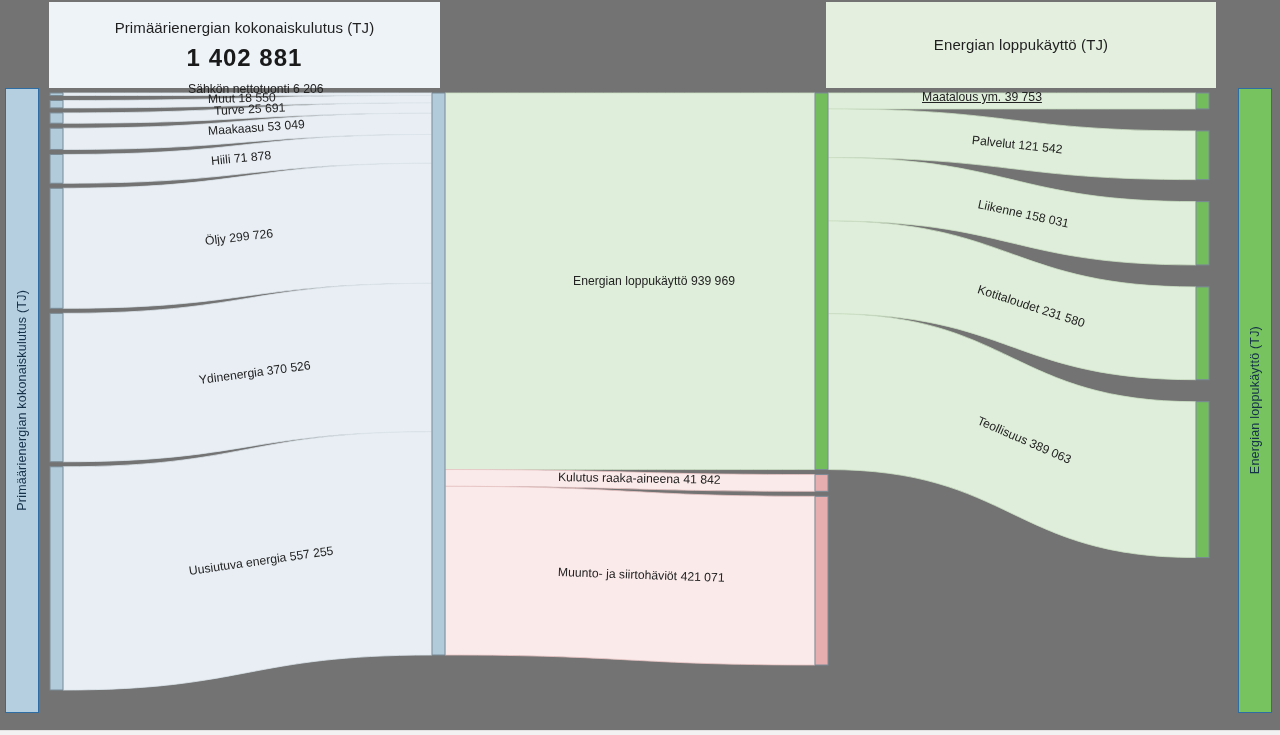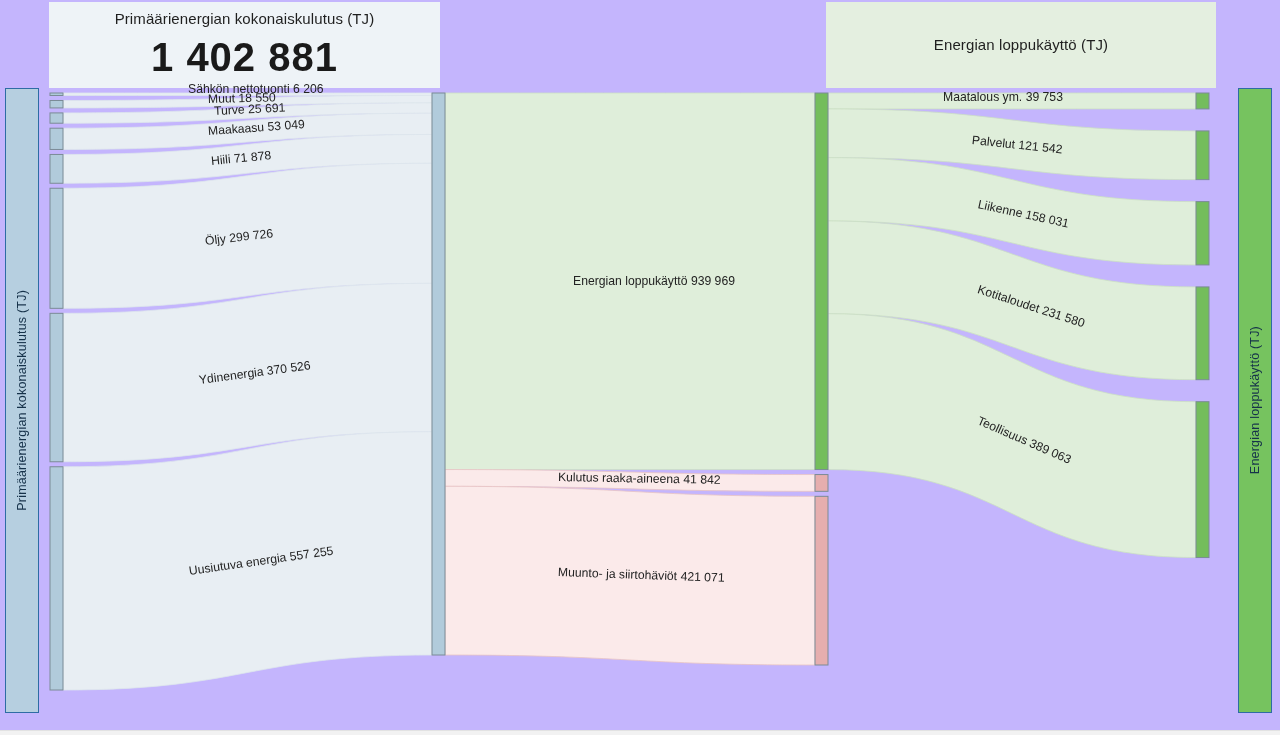--- a/index.html
+++ b/index.html
@@ -4,40 +4,40 @@
 <title>Energian kokonaiskulutus – Sankey</title>
 <style>
   html,body{margin:0;padding:0;}
   body{
     width:1280px;height:735px;
     background:#ffffff;
     font-family:"Liberation Sans","DejaVu Sans",sans-serif;
     overflow:hidden;
     position:relative;
   }
-  #stage{position:relative;width:1280px;height:735px;background:#c4b5fd;}
+  #stage{position:relative;width:1280px;height:735px;background:#737373;}
 
   
   .frame-bottom{
     position:absolute;left:0;right:0;bottom:0;height:4px;
     background:#f2f2f2;border-top:1px solid #e2e2e2;
   }
 
   
   .kpi-card{
     position:absolute;
     display:flex;flex-direction:column;align-items:center;justify-content:center;
     box-sizing:border-box;
   }
   .kpi-title{
     font-size:15px;color:#1f1f1f;letter-spacing:.1px;line-height:1.2;
     margin:0;padding:0;white-space:nowrap;
   }
   .kpi-value{
-    font-size:40px;font-weight:700;color:#1a1a1a;letter-spacing:1px;
+    font-size:24px;font-weight:700;color:#1a1a1a;letter-spacing:1px;
     margin-top:7px;white-space:nowrap;
   }
   #kpi-primary{left:49px;top:2px;width:391px;height:86px;background:#eef3f7;}
   #kpi-final{left:826px;top:2px;width:390px;height:86px;background:#e4efe0;}
 
   
   .axis-bar{
     position:absolute;box-sizing:border-box;
     border:1.5px solid #2e6ca4;
     display:flex;align-items:center;justify-content:center;
@@ -126,21 +126,21 @@
       <div class="flow-label" style="left: 207.742px; top: 98.7243px; transform: translateY(-50%) rotate(-1.36deg);">Muut 18 550</div>
       <div class="flow-label" style="left: 213.652px; top: 110.829px; transform: translateY(-50%) rotate(-2.82deg);">Turve 25 691</div>
       <div class="flow-label" style="left: 207.742px; top: 131.403px; transform: translateY(-50%) rotate(-4.06deg);">Maakaasu 53 049</div>
       <div class="flow-label" style="left: 210.712px; top: 160.67px; transform: translateY(-50%) rotate(-5.52deg);">Hiili 71 878</div>
       <div class="flow-label" style="left: 204.742px; top: 241.248px; transform: translateY(-50%) rotate(-6.6deg);">Öljy 299 726</div>
       <div class="flow-label" style="left: 198.64px; top: 379.899px; transform: translateY(-50%) rotate(-7.54deg);">Ydinenergia 370 526</div>
       <div class="flow-label" style="left: 189.198px; top: 570.821px; transform: translateY(-50%) rotate(-8.07deg);">Uusiutuva energia 557 255</div>
       <div class="flow-label" style="left: 573px; top: 281.278px; transform: translateY(-50%) rotate(0deg);">Energian loppukäyttö 939 969</div>
       <div class="flow-label" style="left: 558.285px; top: 476.775px; transform: translateY(-50%) rotate(1.01deg);">Kulutus raaka-aineena 41 842</div>
       <div class="flow-label" style="left: 558.285px; top: 572.335px; transform: translateY(-50%) rotate(2.01deg);">Muunto- ja siirtohäviöt 421 071</div>
-      <div class="flow-label" style="left: 943px; top: 96.9626px; transform: translateY(-50%) rotate(0deg);">Maatalous ym. 39 753</div>
+      <div class="flow-label" style="left: 922px; top: 96.9626px; transform: translateY(-50%) rotate(0deg); text-decoration: underline;">Maatalous ym. 39 753</div>
       <div class="flow-label" style="left: 972.35px; top: 139.771px; transform: translateY(-50%) rotate(5.96deg);">Palvelut 121 542</div>
       <div class="flow-label" style="left: 978.244px; top: 203.501px; transform: translateY(-50%) rotate(12.24deg);">Liikenne 158 031</div>
       <div class="flow-label" style="left: 978.244px; top: 288.657px; transform: translateY(-50%) rotate(18.03deg);">Kotitaloudet 231 580</div>
       <div class="flow-label" style="left: 978.244px; top: 420.09px; transform: translateY(-50%) rotate(23.46deg);">Teollisuus 389 063</div>
     </div>
 
   <div class="frame-bottom"></div>
 </div>
 
 </body></html>

